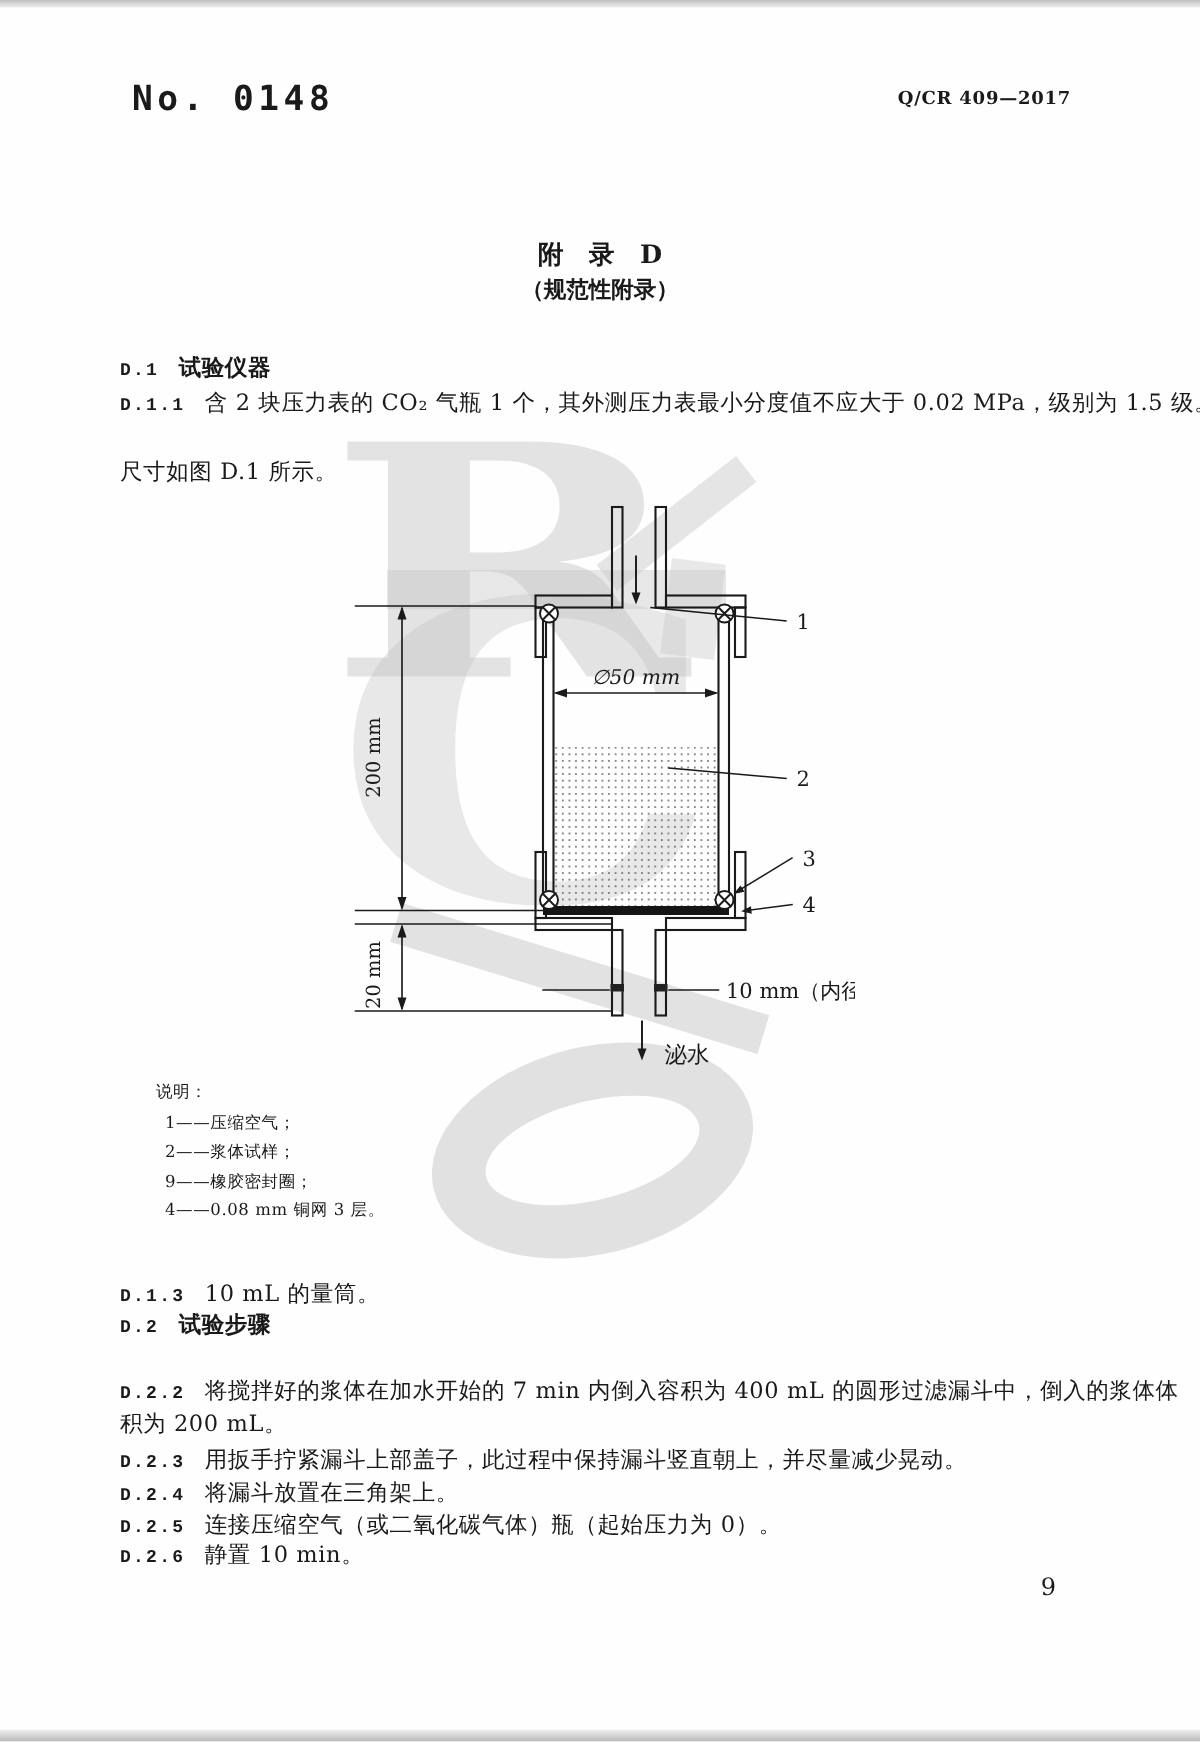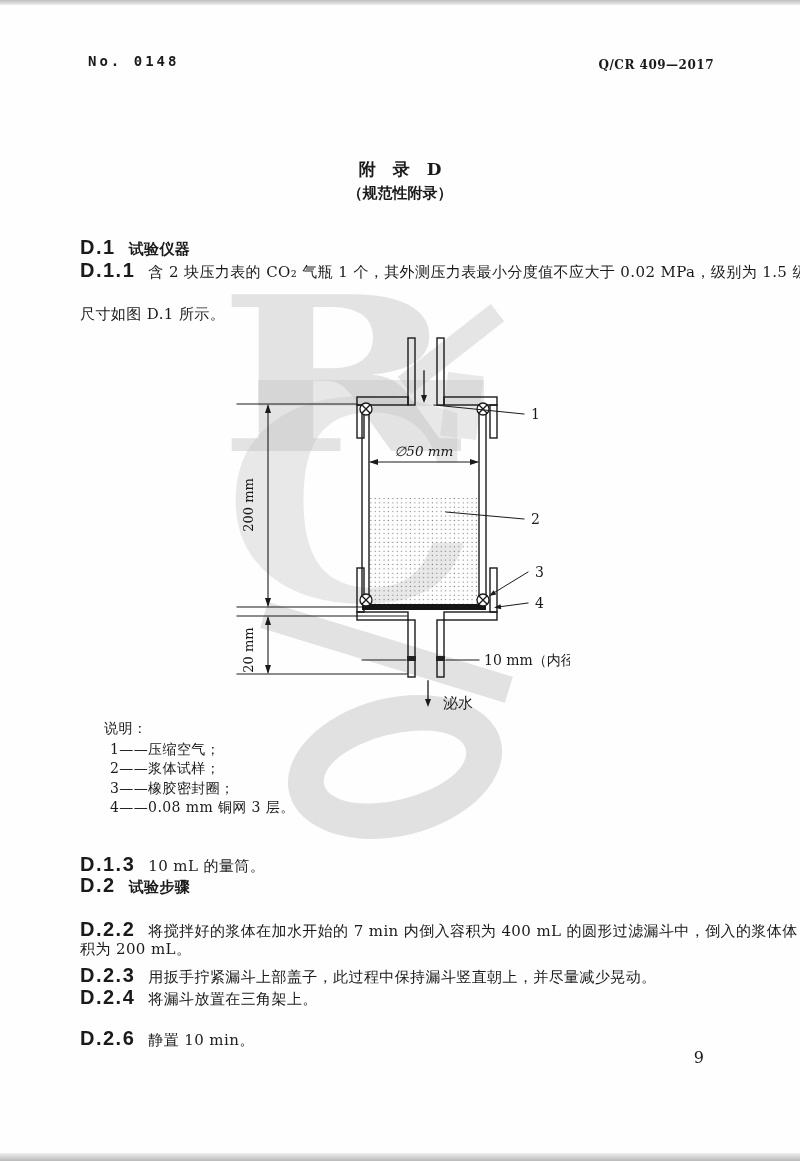--- a/index.html
+++ b/index.html
@@ -19,36 +19,36 @@
   .wm-r{left:218px;top:268px;font-size:215px;opacity:.42;transform:scaleX(1.35);transform-origin:left top;}
   .wm-c{left:222px;top:366px;font-size:275px;opacity:.34;transform:scaleX(1.18);transform-origin:left top;}
   .wm-band-top{left:258px;top:380px;width:226px;height:26px;background:#c3c3c3;opacity:.38;}
   .wm-slash-top{left:392px;top:338px;width:118px;height:22px;background:#c3c3c3;opacity:.42;transform:rotate(-38deg);}
   .wm-blob{left:444px;top:374px;width:36px;height:64px;background:#c6c6c6;opacity:.38;transform:rotate(7deg);}
   .wm-slash-bottom{left:268px;top:602px;width:256px;height:27px;background:#c6c6c6;opacity:.5;transform:rotate(17deg);transform-origin:left top;}
   .wm-ring{left:286px;top:698px;width:218px;height:138px;border:36px solid #c9c9c9;border-radius:50%;opacity:.55;transform:rotate(-14deg);box-sizing:border-box;}
 
   
   .hdr-no{position:absolute;left:88px;top:53px;font-family:"DejaVu Sans Mono","Liberation Mono",monospace;
-          font-size:14px;font-weight:bold;letter-spacing:3px;}
+          font-size:23px;font-weight:bold;letter-spacing:3px;}
   .hdr-code{position:absolute;right:86px;top:58px;font-size:12px;font-weight:bold;letter-spacing:.5px;}
 
   
   .ctr{position:absolute;left:0;right:0;text-align:center;font-weight:bold;white-space:pre;}
   .t1{top:158px;font-size:17px;}
   .t2{top:184px;font-size:15px;}
   .t3{top:207px;font-size:16px;letter-spacing:1px;}
 
   
   .line{position:absolute;left:80px;font-size:15px;white-space:pre;letter-spacing:.4px;}
-  .line .num{font-weight:bold;letter-spacing:1.5px;margin-right:13px;font-family:Liberation Sans, sans-serif;font-size:20px;}
+  .line .num{font-weight:bold;letter-spacing:1.5px;margin-right:13px;font-family:Liberation Mono, monospace;font-size:12px;}
   .line .ht{font-weight:bold;}
 
   
-  .lg{position:absolute;left:104px;font-size:14px;white-space:pre;letter-spacing:.4px;}
+  .lg{position:absolute;left:104px;font-size:11px;white-space:pre;letter-spacing:.4px;}
   .lg.item{left:110px;}
   .caption{position:absolute;left:212px;width:360px;top:822px;text-align:center;font-weight:bold;font-size:17px;white-space:pre;}
 
   .pageno{position:absolute;right:96px;top:1048px;font-size:16px;}
 
   svg text{font-family:"DejaVu Serif","Liberation Serif",serif;fill:#1a1a1a;}
 </style>
 </head>
 <body>
 
@@ -189,27 +189,28 @@
     </g>
     <text x="531" y="419" font-size="14" stroke="none">1</text>
     <text x="531" y="524" font-size="14" stroke="none">2</text>
     <text x="535" y="577" font-size="14" stroke="none">3</text>
     <text x="535" y="608" font-size="14" stroke="none">4</text>
   </svg>
 
   <div class="lg" style="top:720px">说明：</div>
   <div class="lg item" style="top:741px">1——压缩空气；</div>
   <div class="lg item" style="top:760px">2——浆体试样；</div>
-  <div class="lg item" style="top:780px">3——橡胶密封圈；</div>
+  <div class="lg item" style="top:780px">9——橡胶密封圈；</div>
   <div class="lg item" style="top:799px">4——0.08 mm 铜网 3 层。</div>
 
 
   <div class="line" style="top:853px"><span class="num">D.1.3</span><span>10 mL 的量筒。</span></div>
   <div class="line" style="top:874px"><span class="num">D.2</span><span class="ht">试验步骤</span></div>
   <div class="line" style="top:918px"><span class="num">D.2.2</span><span>将搅拌好的浆体在加水开始的 7 min 内倒入容积为 400 mL 的圆形过滤漏斗中，倒入的浆体体</span></div>
   <div class="line" style="top:940px"><span>积为 200 mL。</span></div>
   <div class="line" style="top:964px"><span class="num">D.2.3</span><span>用扳手拧紧漏斗上部盖子，此过程中保持漏斗竖直朝上，并尽量减少晃动。</span></div>
   <div class="line" style="top:986px"><span class="num">D.2.4</span><span>将漏斗放置在三角架上。</span></div>
+  <div class="line" style="top:1007px"><span class="num">D.2.5</span><span>连接压缩空气（或二氧化碳气体）瓶（起始压力为 0）。</span></div>
   <div class="line" style="top:1027px"><span class="num">D.2.6</span><span>静置 10 min。</span></div>
 
   <div class="pageno">9</div>
 
 </div>
 
 </body></html>

